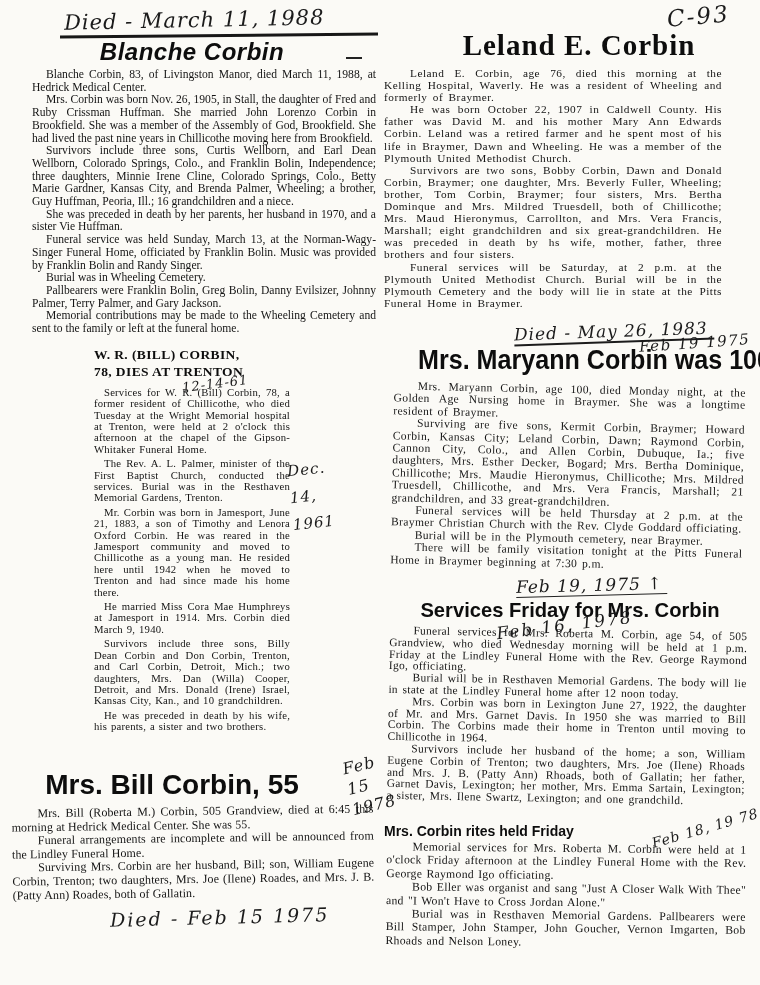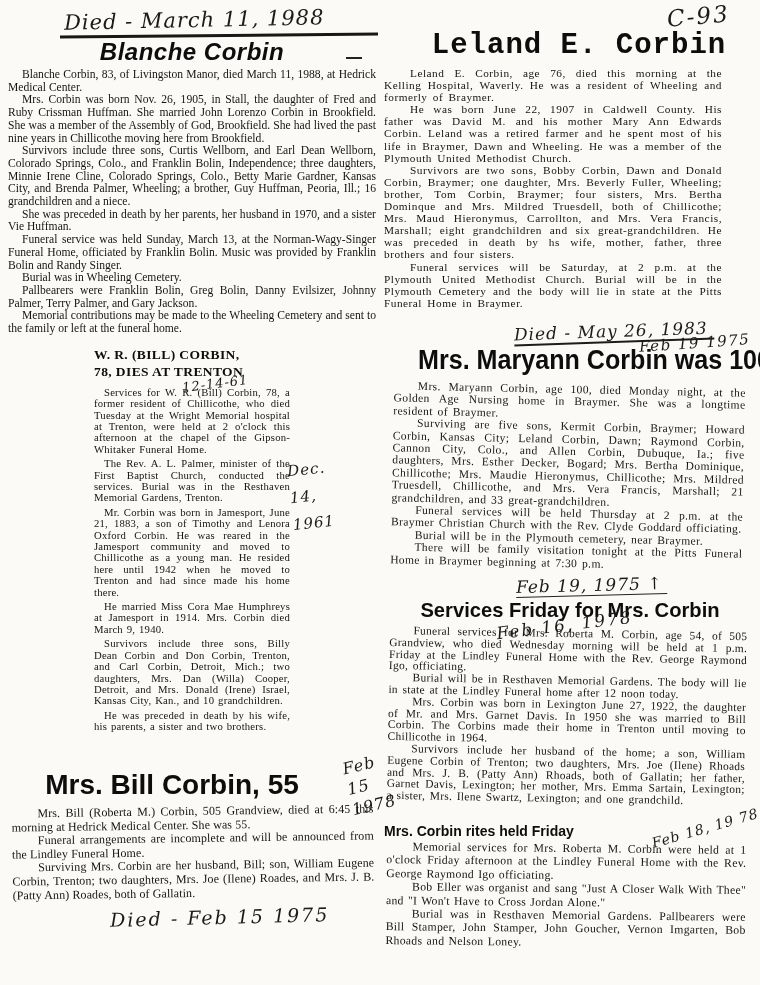--- a/index.html
+++ b/index.html
@@ -33,31 +33,31 @@
   .h-died-feb{margin:6px 0 0 102px;font-size:19px;letter-spacing:2px;transform:rotate(-1.5deg);}
   .h-died-may{margin:12px 0 0 130px;font-size:17px;letter-spacing:1px;border-bottom:2px solid #1c1c1c;padding-right:6px;transform:rotate(-2deg);}
   .h-maryann-date{position:absolute;right:6px;top:-11px;font-size:15px;letter-spacing:1.5px;transform:rotate(-4deg);}
   .h-services-above{margin:6px 0 0 132px;font-size:17px;letter-spacing:1px;transform:rotate(-1.5deg);border-bottom:1.5px solid #222;padding-right:4px;}
   .h-services-below{position:absolute;left:112px;top:17px;font-size:17px;letter-spacing:2px;transform:rotate(-7deg);}
   .h-rites-date{position:absolute;right:-4px;top:-2px;font-size:14px;line-height:15px;letter-spacing:1px;transform:rotate(-16deg);}
 
   
   .headline{margin:0;font-weight:bold;color:#0d0d0d;}
   .blanche-title{font-family:"Liberation Sans", sans-serif;font-size:24px;text-align:center;letter-spacing:0.5px;margin:1px 0 3px 0;font-style:italic;}
-  .leland-title{font-family:Liberation Mono, monospace;font-size:29px;letter-spacing:1px;margin:0 0 5px 26px;width:338px;text-align:center;}
+  .leland-title{font-family:Liberation Serif, serif;font-size:29px;letter-spacing:1px;margin:0 0 5px 26px;width:338px;text-align:center;}
   .wr-title-line{font-family:"Liberation Serif", serif;font-weight:bold;font-size:13.5px;line-height:17px;letter-spacing:0.4px;}
   .maryann-title{font-family:"Liberation Sans", sans-serif;font-size:27px;margin:0 0 7px 34px;white-space:nowrap;transform:scaleX(0.93);transform-origin:left center;}
   .services-title{font-family:"Liberation Sans", sans-serif;font-size:21px;text-align:center;transform:scaleX(0.96);}
   .bill55-title{font-family:"Liberation Sans", sans-serif;font-size:28px;text-align:center;padding-right:40px;}
   .rites-title{font-family:"Liberation Sans", sans-serif;font-size:14px;padding-right:56px;}
 
   
   .body-text p{margin:0;text-align:justify;}
   .blanche-body{font-size:11.6px;line-height:12.7px;margin-top:1px;}
-  .blanche-body p{text-indent:14px;}
+  .blanche-body p{text-indent:14px;margin-left:24px;}
   .leland-body{font-size:11.3px;line-height:12.1px;letter-spacing:0.5px;word-spacing:2px;width:338px;}
   .leland-body p{text-indent:26px;}
   .wr-clip{position:relative;margin:10px 0 0 86px;width:200px;}
   .wr-body{font-size:10.7px;line-height:11.4px;letter-spacing:0.2px;word-spacing:1px;width:196px;margin-top:7px;}
   .wr-body p{text-indent:10px;margin-bottom:3px;}
   .bill55-row{position:relative;margin-top:36px;}
   .bill55-body{font-size:12px;line-height:13.6px;letter-spacing:0.1px;margin:4px 0 0 4px;width:362px;transform:rotate(-0.8deg);}
   .bill55-body p{text-indent:26px;}
   .maryann-row{position:relative;margin-top:2px;}
   .maryann-body{font-size:11.5px;line-height:12.4px;letter-spacing:0.4px;word-spacing:1.5px;margin-left:8px;width:352px;transform:rotate(1.2deg);}
@@ -124,21 +124,21 @@
     <div class="hand h-died-feb">Died - Feb 15 1975</div>
   </div>
 
   <div class="col-right">
 
     <div class="hand h-c93">C-93</div>
 
     <h1 class="headline leland-title">Leland E. Corbin</h1>
     <div class="body-text leland-body">
       <p>Leland E. Corbin, age 76, died this morning at the Kelling Hospital, Waverly. He was a resident of Wheeling and formerly of Braymer.</p>
-      <p>He was born June 22, 1907 in Caldwell County. His father was David M. and his mother Mary Ann Edwards Corbin. Leland was a retired farmer and he spent most of his life in Braymer, Dawn and Wheeling. He was a member of the Plymouth United Methodist Church.</p>
+      <p>He was born October 22, 1907 in Caldwell County. His father was David M. and his mother Mary Ann Edwards Corbin. Leland was a retired farmer and he spent most of his life in Braymer, Dawn and Wheeling. He was a member of the Plymouth United Methodist Church.</p>
       <p>Survivors are two sons, Bobby Corbin, Dawn and Donald Corbin, Braymer; one daughter, Mrs. Beverly Fuller, Wheeling; brother, Tom Corbin, Braymer; four sisters, Mrs. Bertha Dominque and Mrs. Mildred Truesdell, both of Chillicothe; Mrs. Maud Hieronymus, Carrollton, and Mrs. Vera Francis, Marshall; eight grandchildren and six great-grandchildren. He was preceded in death by hs wife, mother, father, three brothers and four sisters.</p>
       <p>Funeral services will be Saturday, at 2 p.m. at the Plymouth United Methodist Church. Burial will be in the Plymouth Cemetery and the body will lie in state at the Pitts Funeral Home in Braymer.</p>
     </div>
 
     <div class="hand h-died-may">Died - May 26, 1983</div>
 
     <div class="maryann-row">
       <h2 class="headline maryann-title">Mrs. Maryann Corbin was 100</h2>
       <div class="hand h-maryann-date">Feb 19 1975</div>
     </div>

